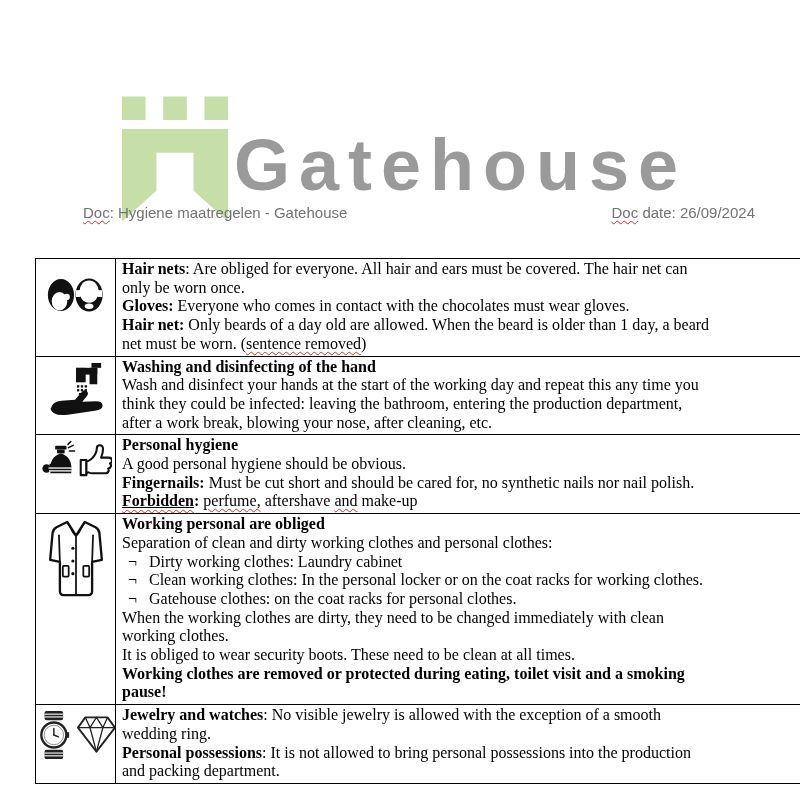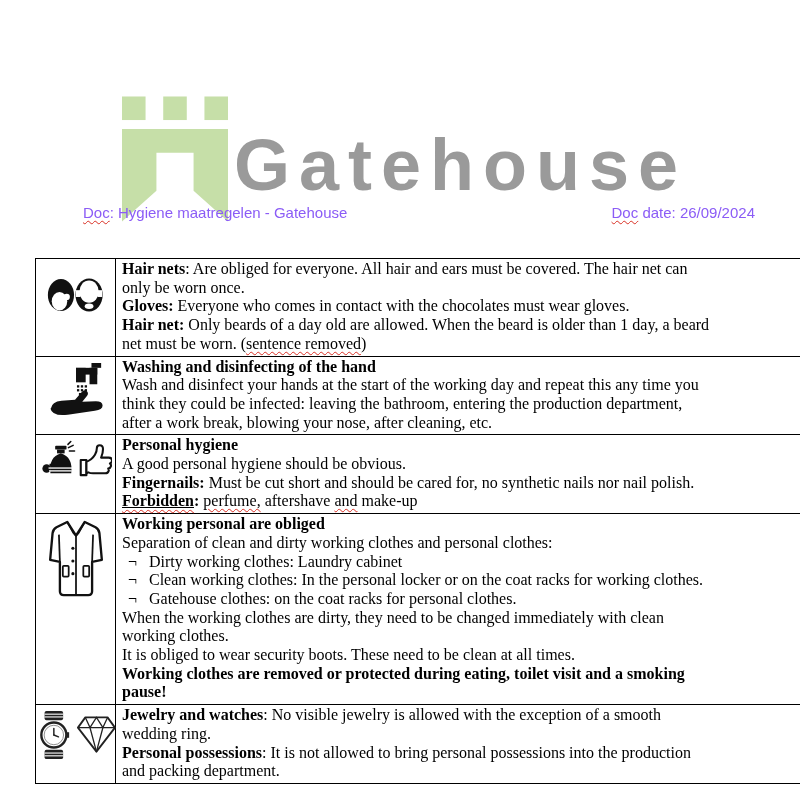--- a/index.html
+++ b/index.html
@@ -16,21 +16,21 @@
     letter-spacing:9px;line-height:1;margin-top:12px;white-space:nowrap;
   }
   .tagline{
     font-size:21px;font-weight:400;color:var(--tagline-gray,#a9a9a9);
     letter-spacing:9.5px;margin-top:9px;margin-left:46px;white-space:nowrap;
   }
   
   .doc-row{
     position:absolute;top:204px;left:83px;right:45px;
     display:flex;justify-content:space-between;
-    font-size:15px;color:#8b5cf6;
+    font-size:15px;color:#737373;
   }
   
   .rules-table{
     position:absolute;top:258px;left:35px;width:792px;
     border-collapse:collapse;table-layout:fixed;
     font-family:"Liberation Serif",serif;font-size:16px;line-height:18.7px;color:#000;
   }
   .rules-table td{border:1.5px solid #000;vertical-align:top;}
   .icon-cell{width:77px;text-align:center;padding-top:5px;}
   .text-cell{padding:1px 6px 2px 6px;}

